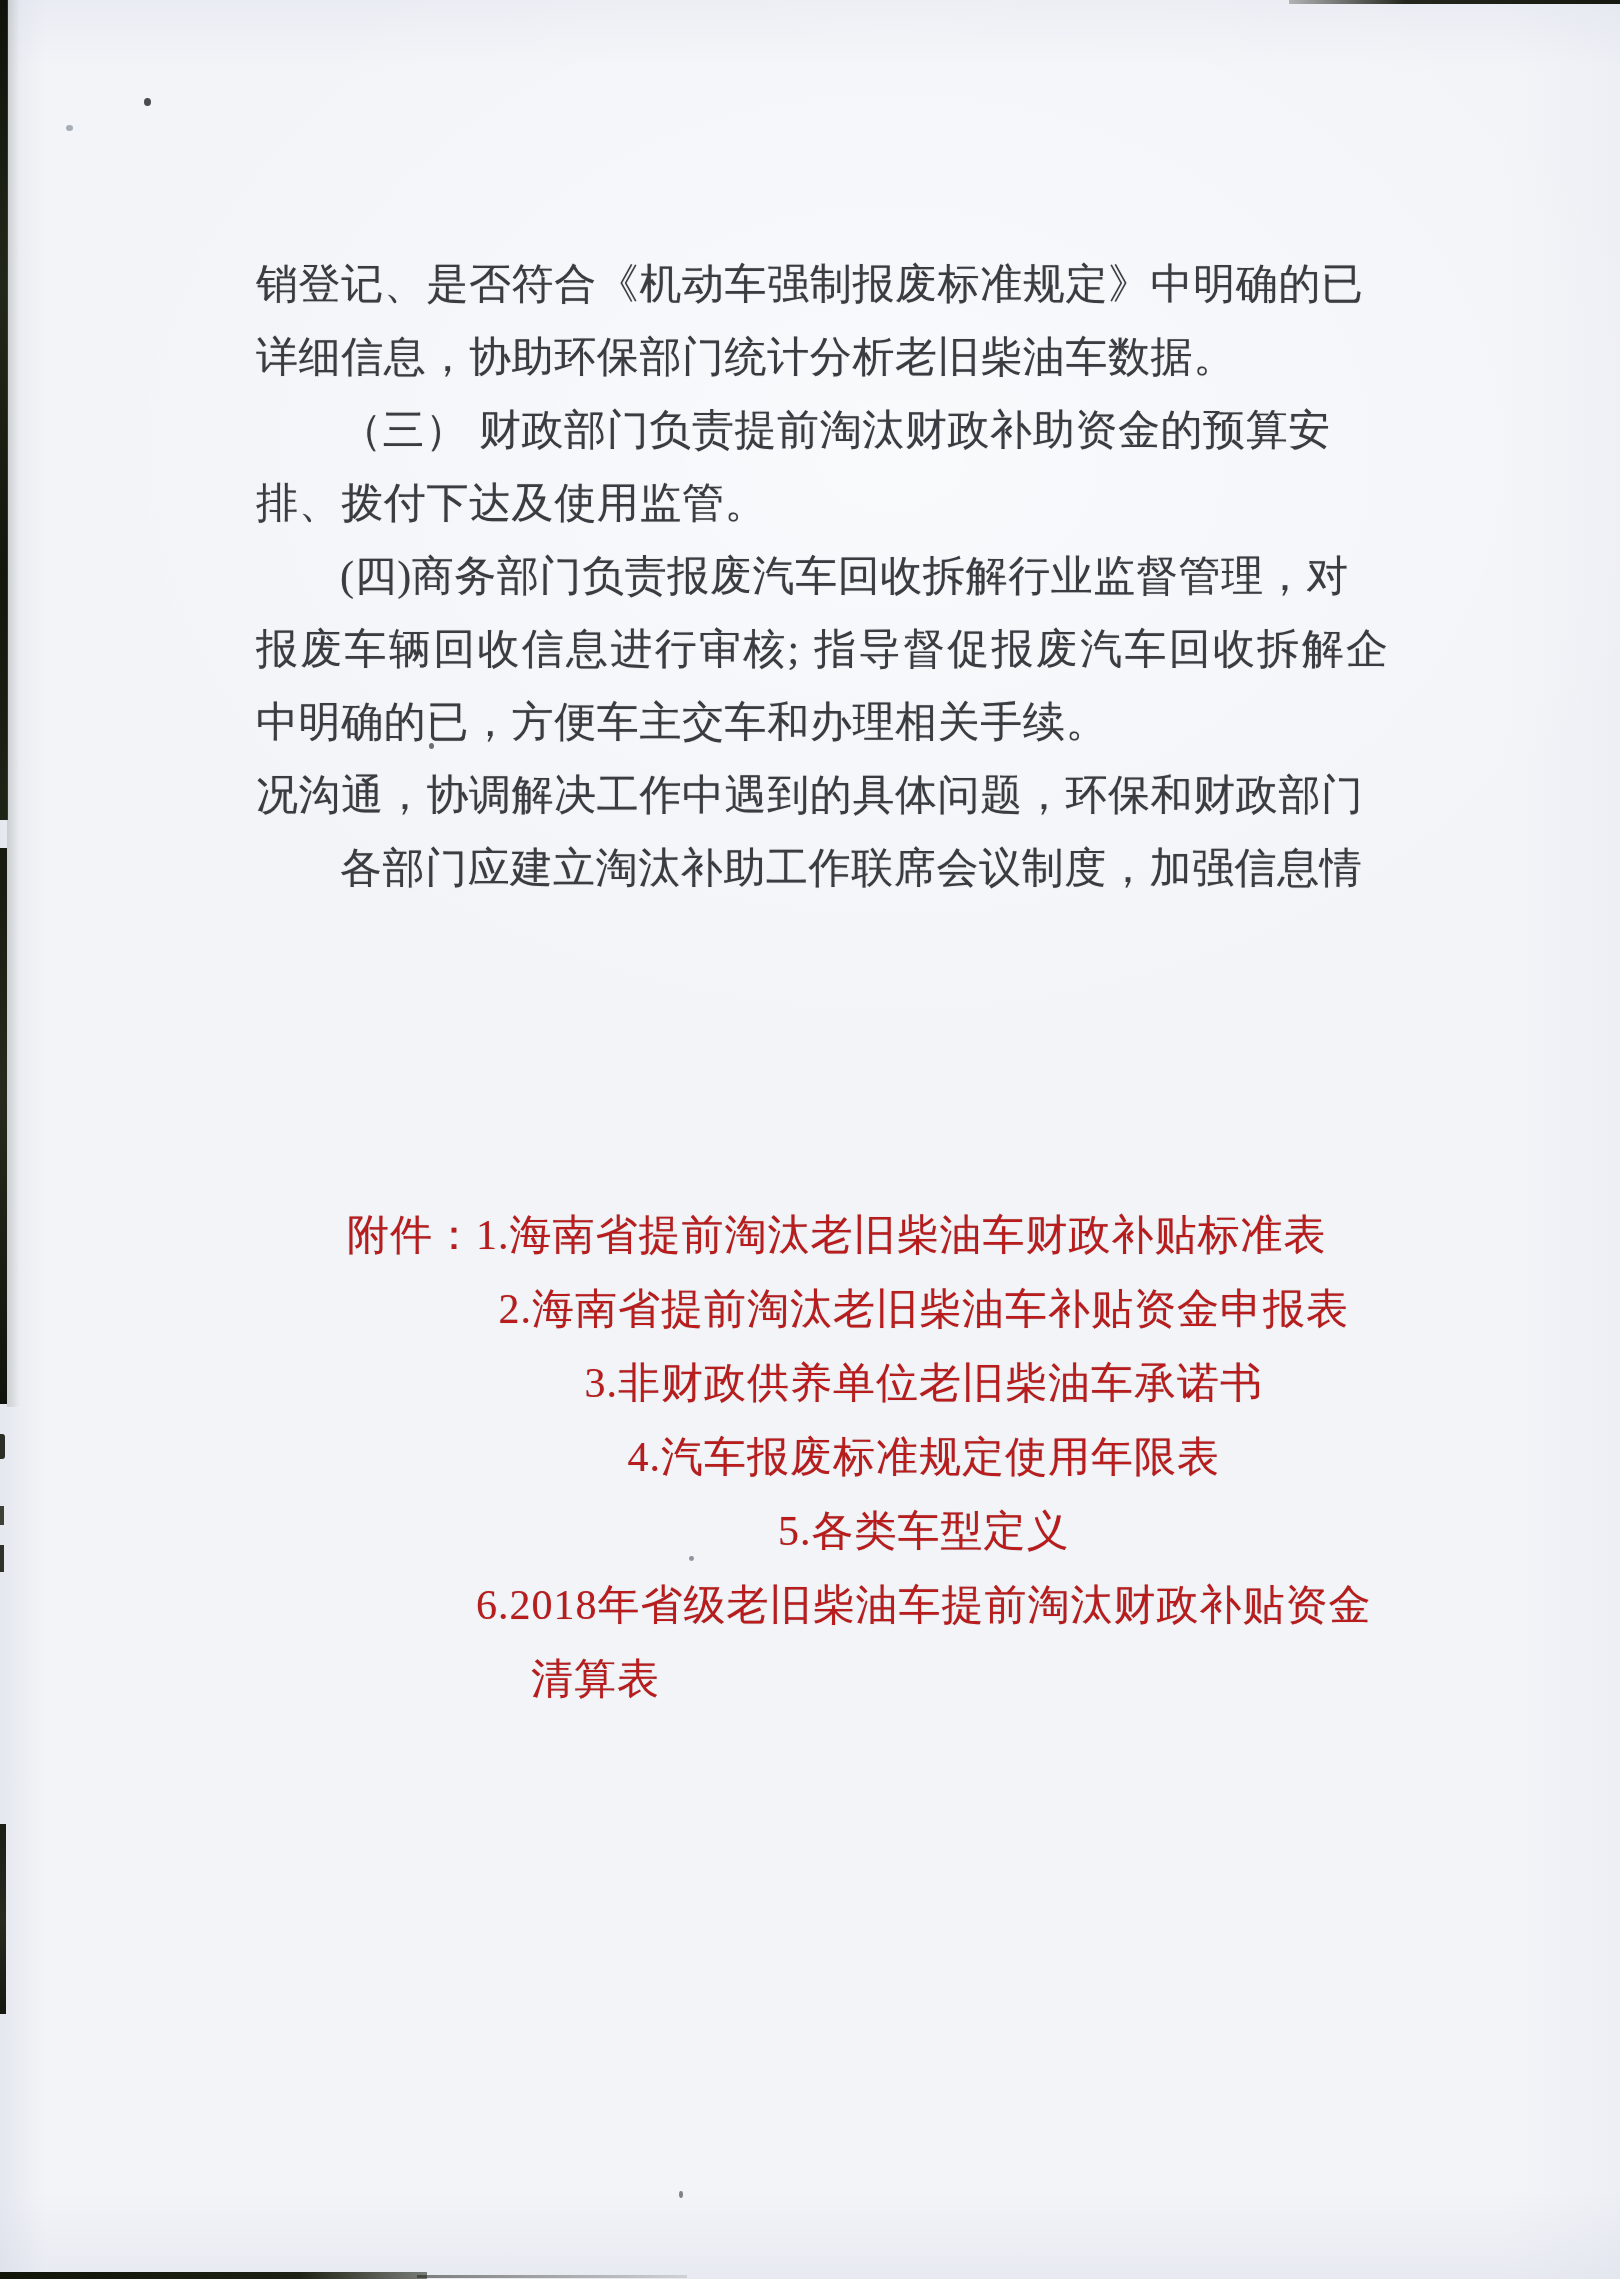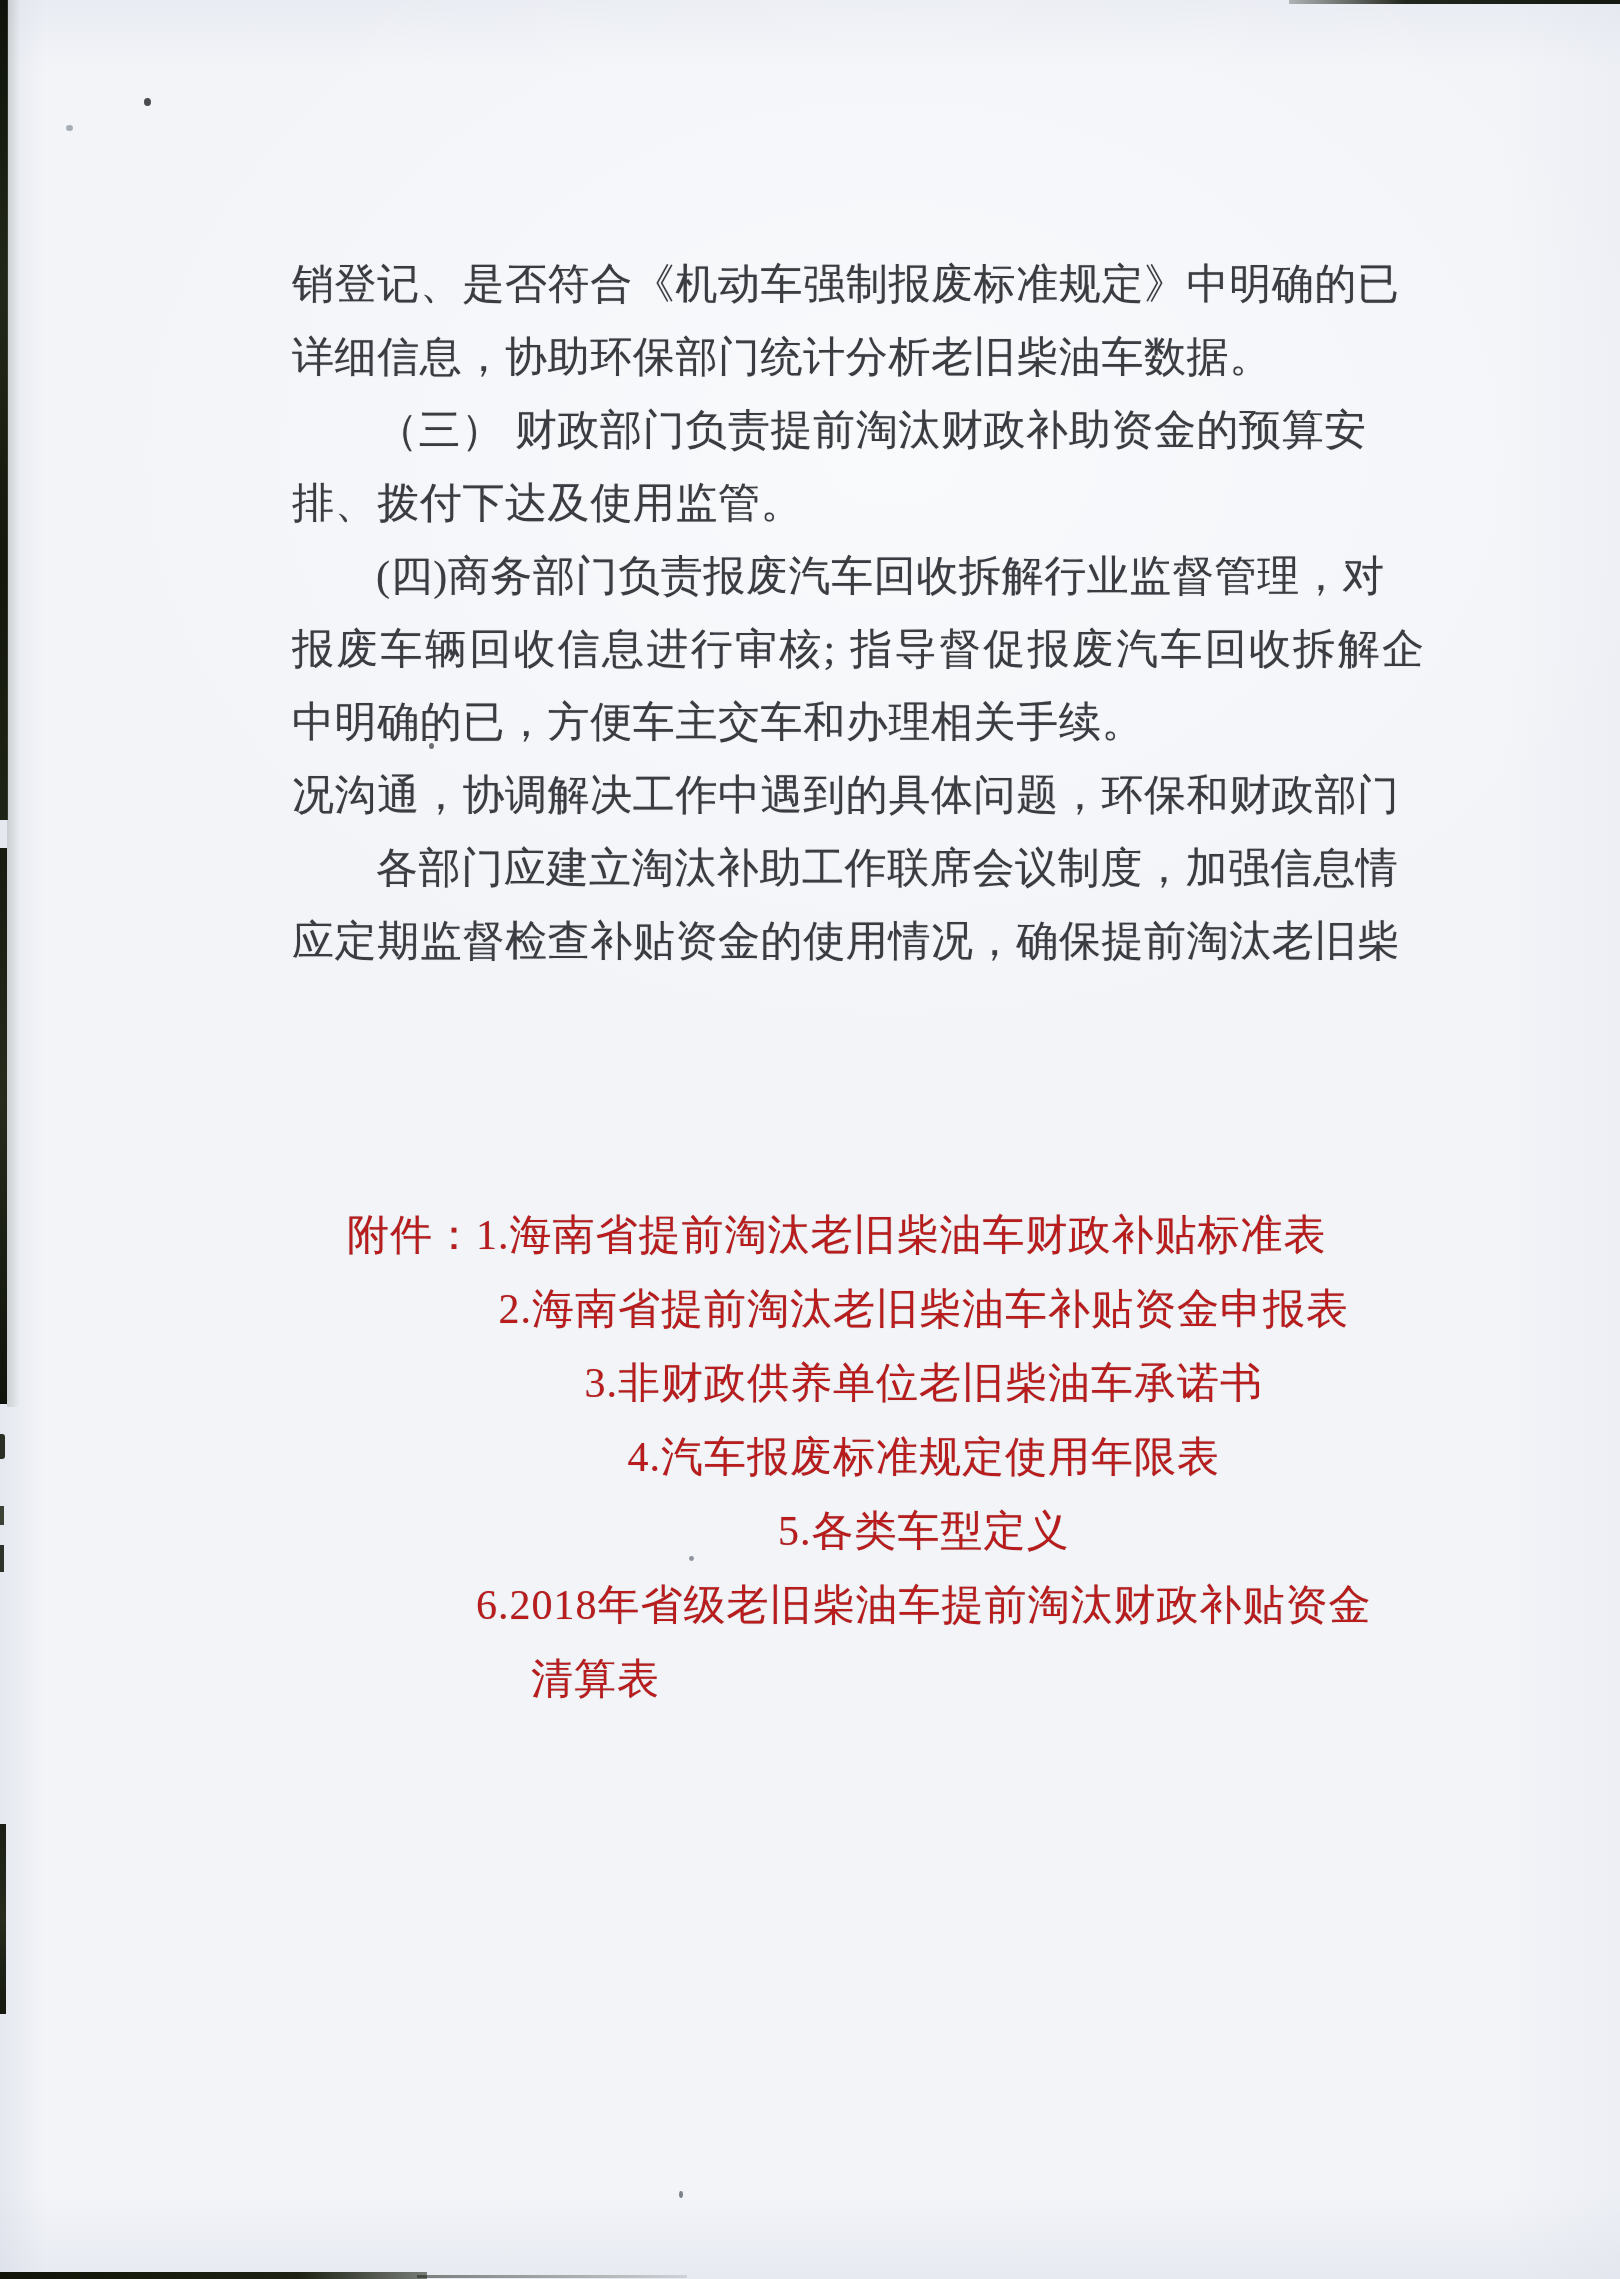--- a/index.html
+++ b/index.html
@@ -32,21 +32,21 @@
     position: absolute;
     left: 256px;
     top: 248px;
     font-size: 42px;
     line-height: 73px;
     letter-spacing: 0.6px;
     color: #3a3c42;
     white-space: nowrap;
     text-shadow: 0 0 1px rgba(58,60,66,0.38);
   }
-  .line { height: 73px; margin-left: 36px; }
+  .line { height: 73px; }
   .line.indent { padding-left: 84px; }
   .line.wide { letter-spacing: 2.3px; }
 
   
   .attachments {
     position: absolute;
     left: 347px;
     top: 1198px;
     font-size: 42px;
     line-height: 74px;
@@ -101,21 +101,20 @@
 <div class="body-text">
   <div class="line">销登记、是否符合《机动车强制报废标准规定》中明确的已</div>
   <div class="line">详细信息，协助环保部门统计分析老旧柴油车数据。</div>
   <div class="line indent">（三） 财政部门负责提前淘汰财政补助资金的预算安</div>
   <div class="line">排、拨付下达及使用监管。</div>
   <div class="line indent">(四)商务部门负责报废汽车回收拆解行业监督管理，对</div>
   <div class="line wide">报废车辆回收信息进行审核; 指导督促报废汽车回收拆解企</div>
   <div class="line">中明确的已，方便车主交车和办理相关手续。</div>
   <div class="line">况沟通，协调解决工作中遇到的具体问题，环保和财政部门</div>
   <div class="line indent">各部门应建立淘汰补助工作联席会议制度，加强信息情</div>
-  <div class="line">应定期监督检查补贴资金的使用情况，确保提前淘汰老旧柴</div>
 </div>
 
 <div class="attachments">
   <div class="att-row">
     <span>附件：</span><span>1.海南省提前淘汰老旧柴油车财政补贴标准表</span>
   </div>
   <div class="att-row hang">
     <span>2.海南省提前淘汰老旧柴油车补贴资金申报表</span>
   </div>
   <div class="att-row hang">

